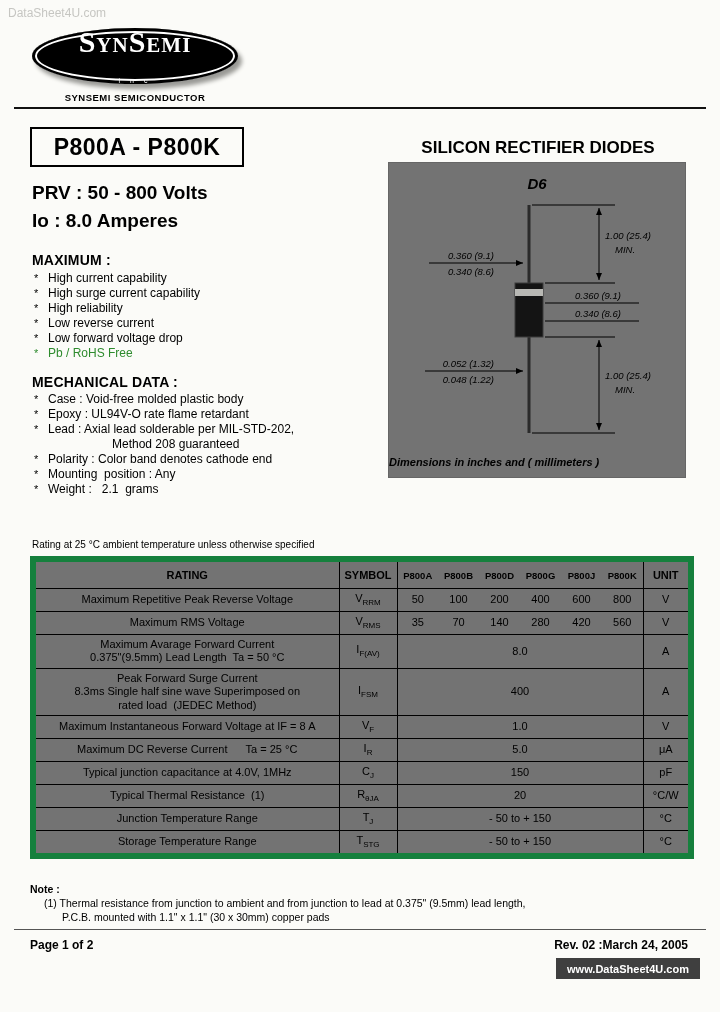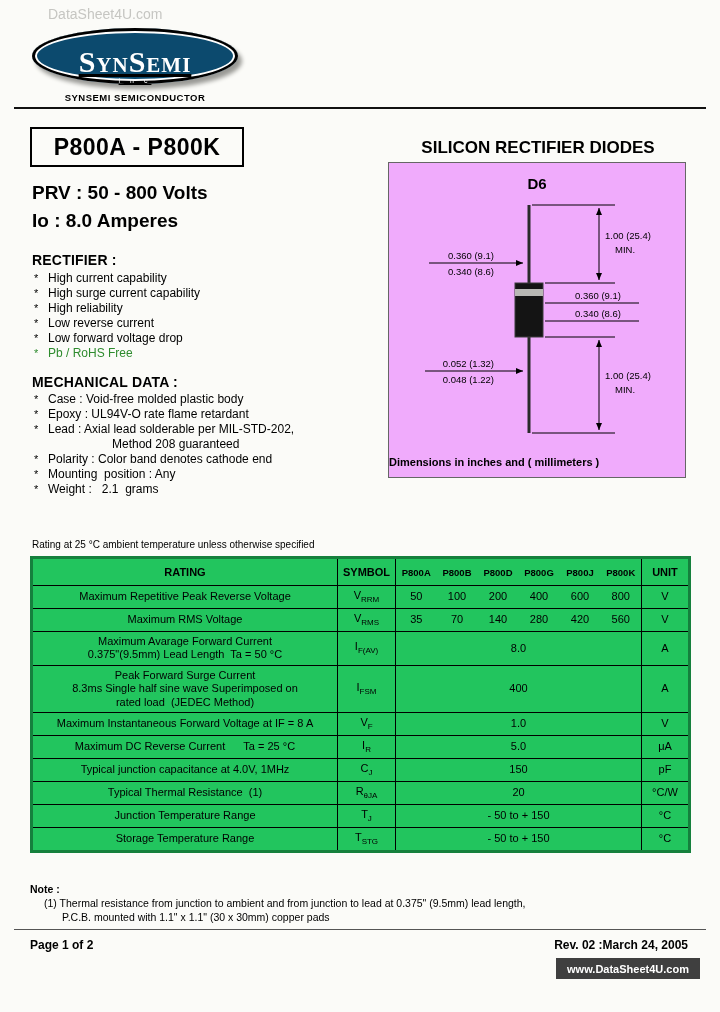--- a/index.html
+++ b/index.html
@@ -12,29 +12,29 @@
   .page {
     position: relative;
     width: 720px;
     height: 1012px;
     background: #fbfbf8;
     overflow: hidden;
   }
   .abs { position: absolute; }
 
   
-  .watermark { left: 8px; top: 6px; font-size: 14px; color: #c6c6c2; margin-left: 40px; }
+  .watermark { left: 8px; top: 6px; font-size: 12px; color: #c6c6c2; }
 
   
   .logo-oval {
     left: 32px; top: 28px; width: 206px; height: 56px;
-    background: #0c4a6e;
+    background: #000000;
     border-radius: 50%;
     box-shadow: inset 0 0 0 3px #000, inset 0 0 0 5px #fff, 4px 5px 4px #9a9a96;
-    display: flex; flex-direction: column; align-items: center; justify-content: flex-end; text-decoration: underline;
+    display: flex; flex-direction: column; align-items: center; justify-content: space-between;
   }
   .logo-brand {
     color: #fff; font-family: "Liberation Serif", serif;
     font-variant: small-caps; font-weight: bold;
     font-size: 30px; line-height: 28px; letter-spacing: 1px;
   }
   .logo-inc { color: #fff; font-size: 7px; letter-spacing: 4px; margin-top: 1px; }
   .company-name {
     left: 32px; top: 92px; width: 206px; text-align: center;
     font-size: 9.5px; font-weight: bold; letter-spacing: 0.5px;
@@ -62,34 +62,34 @@
   .mech-list { top: 392px; }
   .li { display: flex; height: 15px; line-height: 15px; }
   .li .bullet { width: 14px; font-size: 11px; }
   .li span { white-space: pre-wrap; }
   .li.green { color: #2e8b2e; }
   .li.cont { padding-left: 78px; }
 
   
   .pkg-box {
     left: 388px; top: 162px; width: 298px; height: 316px;
-    border: 1px solid #666; background: #f0abfc;
+    border: 1px solid #666; background: #737373; font-style: italic;
   }
   .pkg-title { text-align: center; font-size: 15px; font-weight: bold; margin-top: 12px; }
   .pkg-svg { position: absolute; left: 0; top: 34px; }
   .pkg-caption { position: absolute; bottom: 9px; width: 100%; text-align: left; font-size: 11px; font-weight: bold; }
   .pkg-svg text { font-family: "Liberation Sans", sans-serif; font-size: 9.5px; fill: #000; }
 
   
   .ratings-heading { left: 32px; top: 516px; font-size: 14.5px; font-weight: bold; }
   .ratings-cond { left: 32px; top: 539px; font-size: 10px; }
 
   
   .rt-table-wrap { left: 30px; top: 556px; }
-  table.rt { border-collapse: collapse; table-layout: fixed; width: 658px; border: 3px solid #15803d; background: #22c55e; }
+  table.rt { border-collapse: collapse; table-layout: fixed; width: 658px; border: 6px solid #15803d; background: #737373; }
   table.rt th, table.rt td { border-top: 1px solid #000; font-weight: normal; vertical-align: middle; }
   table.rt th { font-weight: bold; padding: 7px 2px; font-size: 11px; }
   table.rt th.part-h { font-size: 9.5px; }
   table.rt td { font-size: 11px; padding: 3px 3px; text-align: center; line-height: 1.22; }
   .vr { border-right: 1px solid #000; }
   .vl { border-left: 1px solid #000; }
   td.c-rating { text-align: left; padding-left: 8px; white-space: pre-wrap; }
   td.c-sym sub { font-size: 8px; }
   tr.short td { height: 20px; }
 
@@ -121,21 +121,21 @@
   </div>
   <div class="abs company-name">SYNSEMI SEMICONDUCTOR</div>
 
   <div class="abs rule-top"></div>
 
   <div class="abs part-box">P800A - P800K</div>
   <div class="abs product-title">SILICON RECTIFIER DIODES</div>
   <div class="abs prv-line">PRV : 50 - 800 Volts</div>
   <div class="abs io-line">Io : 8.0 Amperes</div>
 
-  <div class="abs sec-heading features-heading">RECTIFIER :</div>
+  <div class="abs sec-heading features-heading">MAXIMUM :</div>
   <div class="abs list features-list">
     <div class="li">
         <span class="bullet">*</span>
         <span>High current capability</span>
       </div>
     <div class="li">
         <span class="bullet">*</span>
         <span>High surge current capability</span>
       </div>
     <div class="li">

